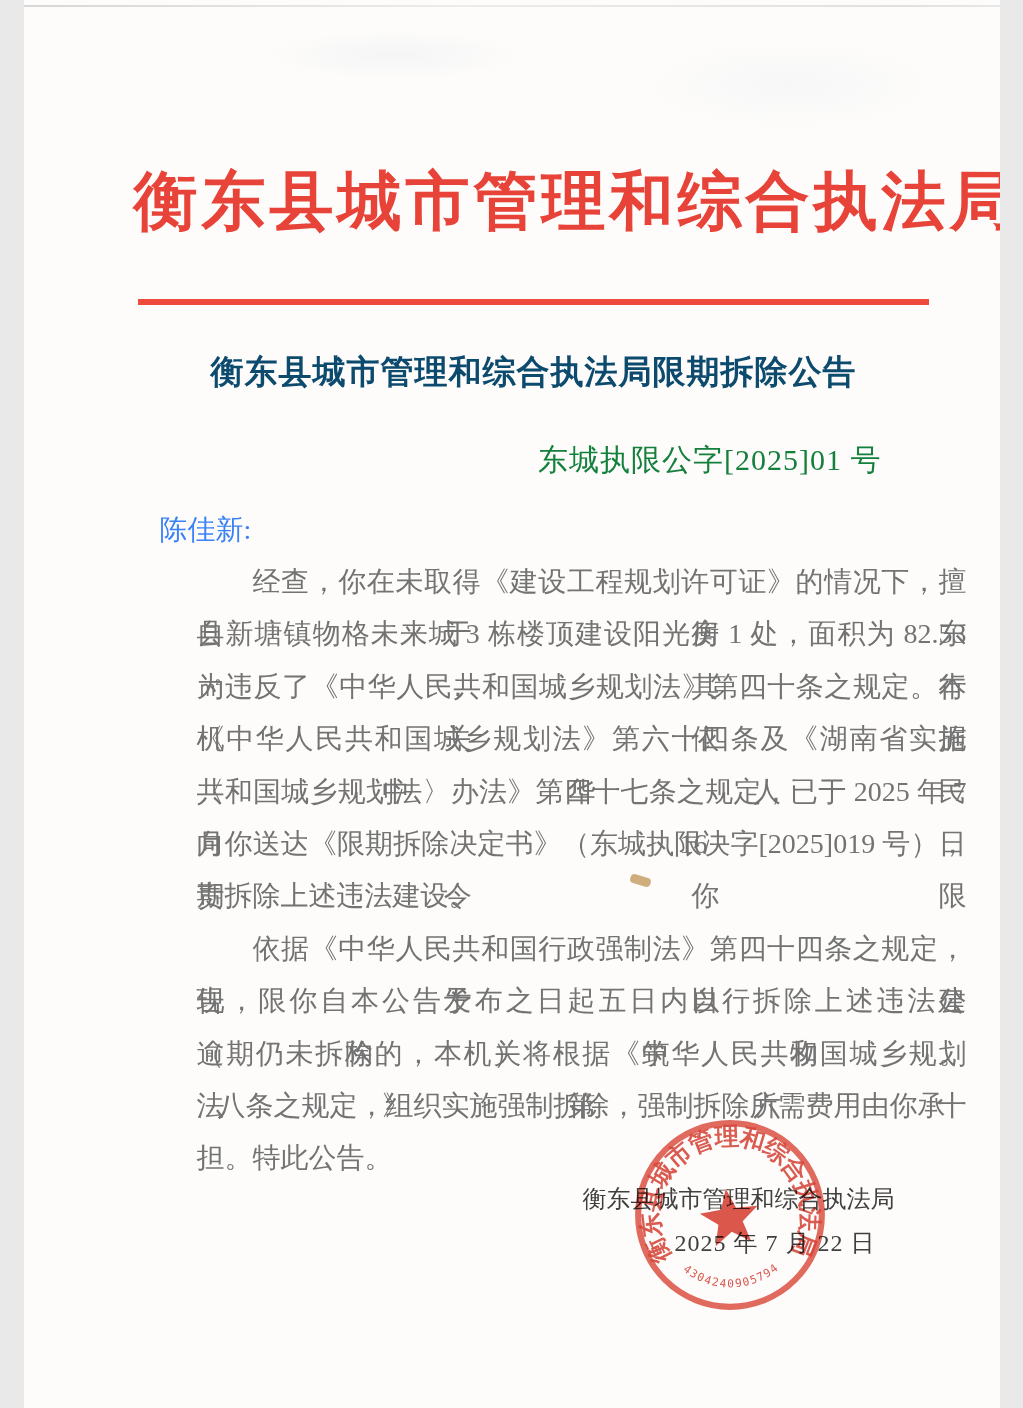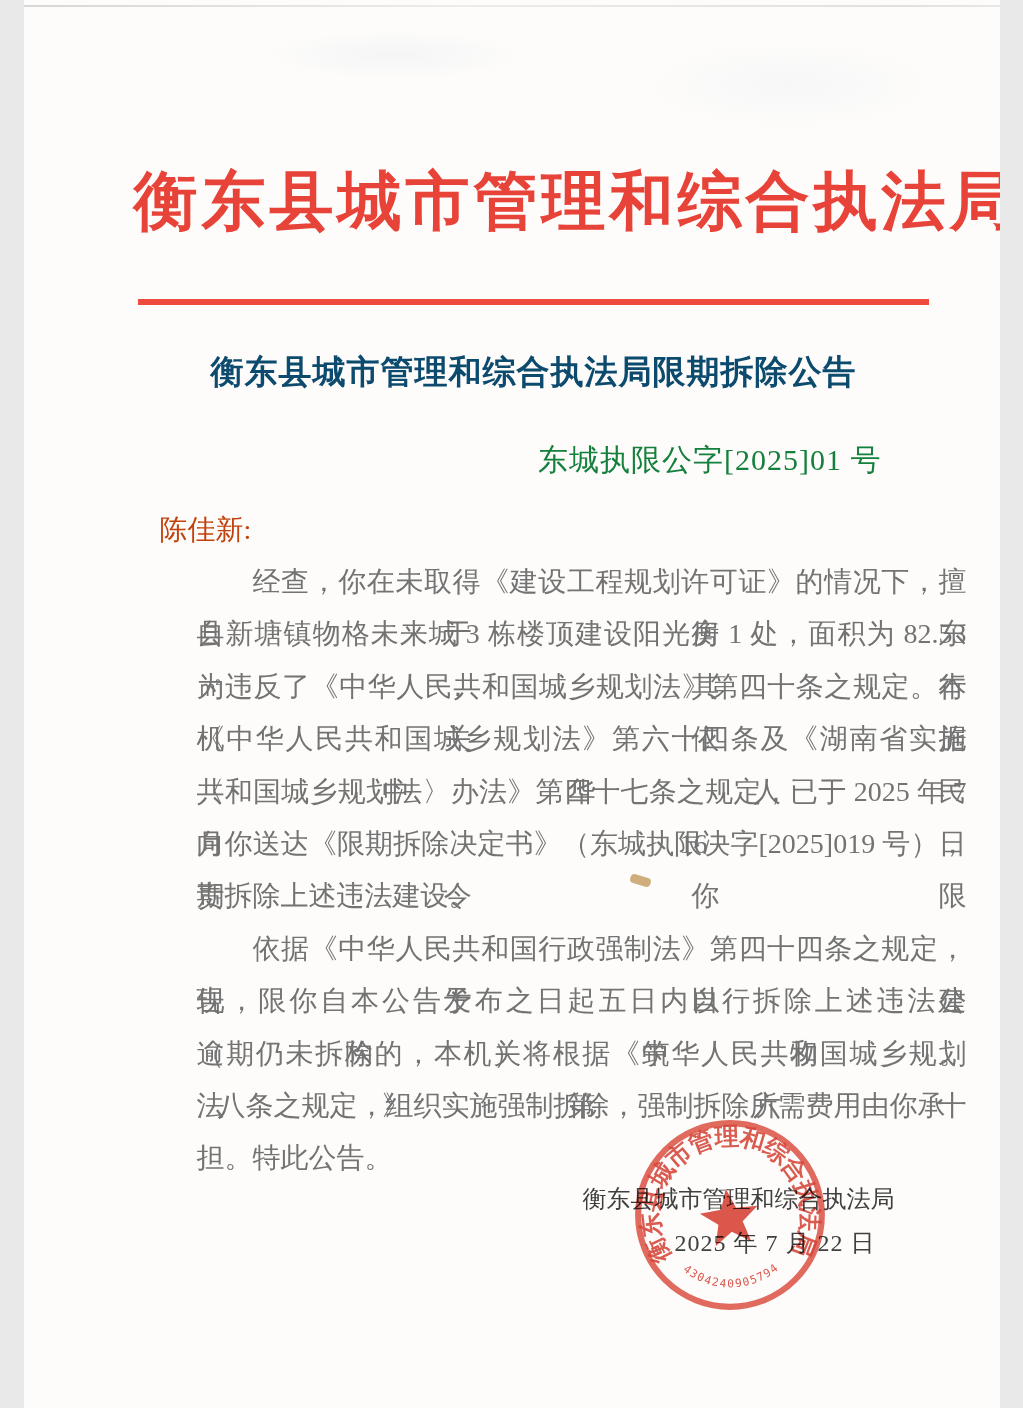--- a/index.html
+++ b/index.html
@@ -36,21 +36,21 @@
     letter-spacing:1px;
     white-space:nowrap;
   }
   .doc-number{
     position:absolute;top:440px;right:118px;
     font-size:30px;color:#15803d;
     letter-spacing:1px;
   }
   .salutation{
     position:absolute;top:511px;left:136px;
-    font-size:28px;color:#c2410c;
+    font-size:28px;color:#3b82f6;
   }
   .body-text{
     position:absolute;top:556px;left:136px;width:770px;
     font-size:28px;color:#737373;margin-left:37px;
   }
   .line{
     height:52.4px;line-height:52.4px;
     text-align:justify;text-align-last:justify;
     white-space:nowrap0; 
   }

